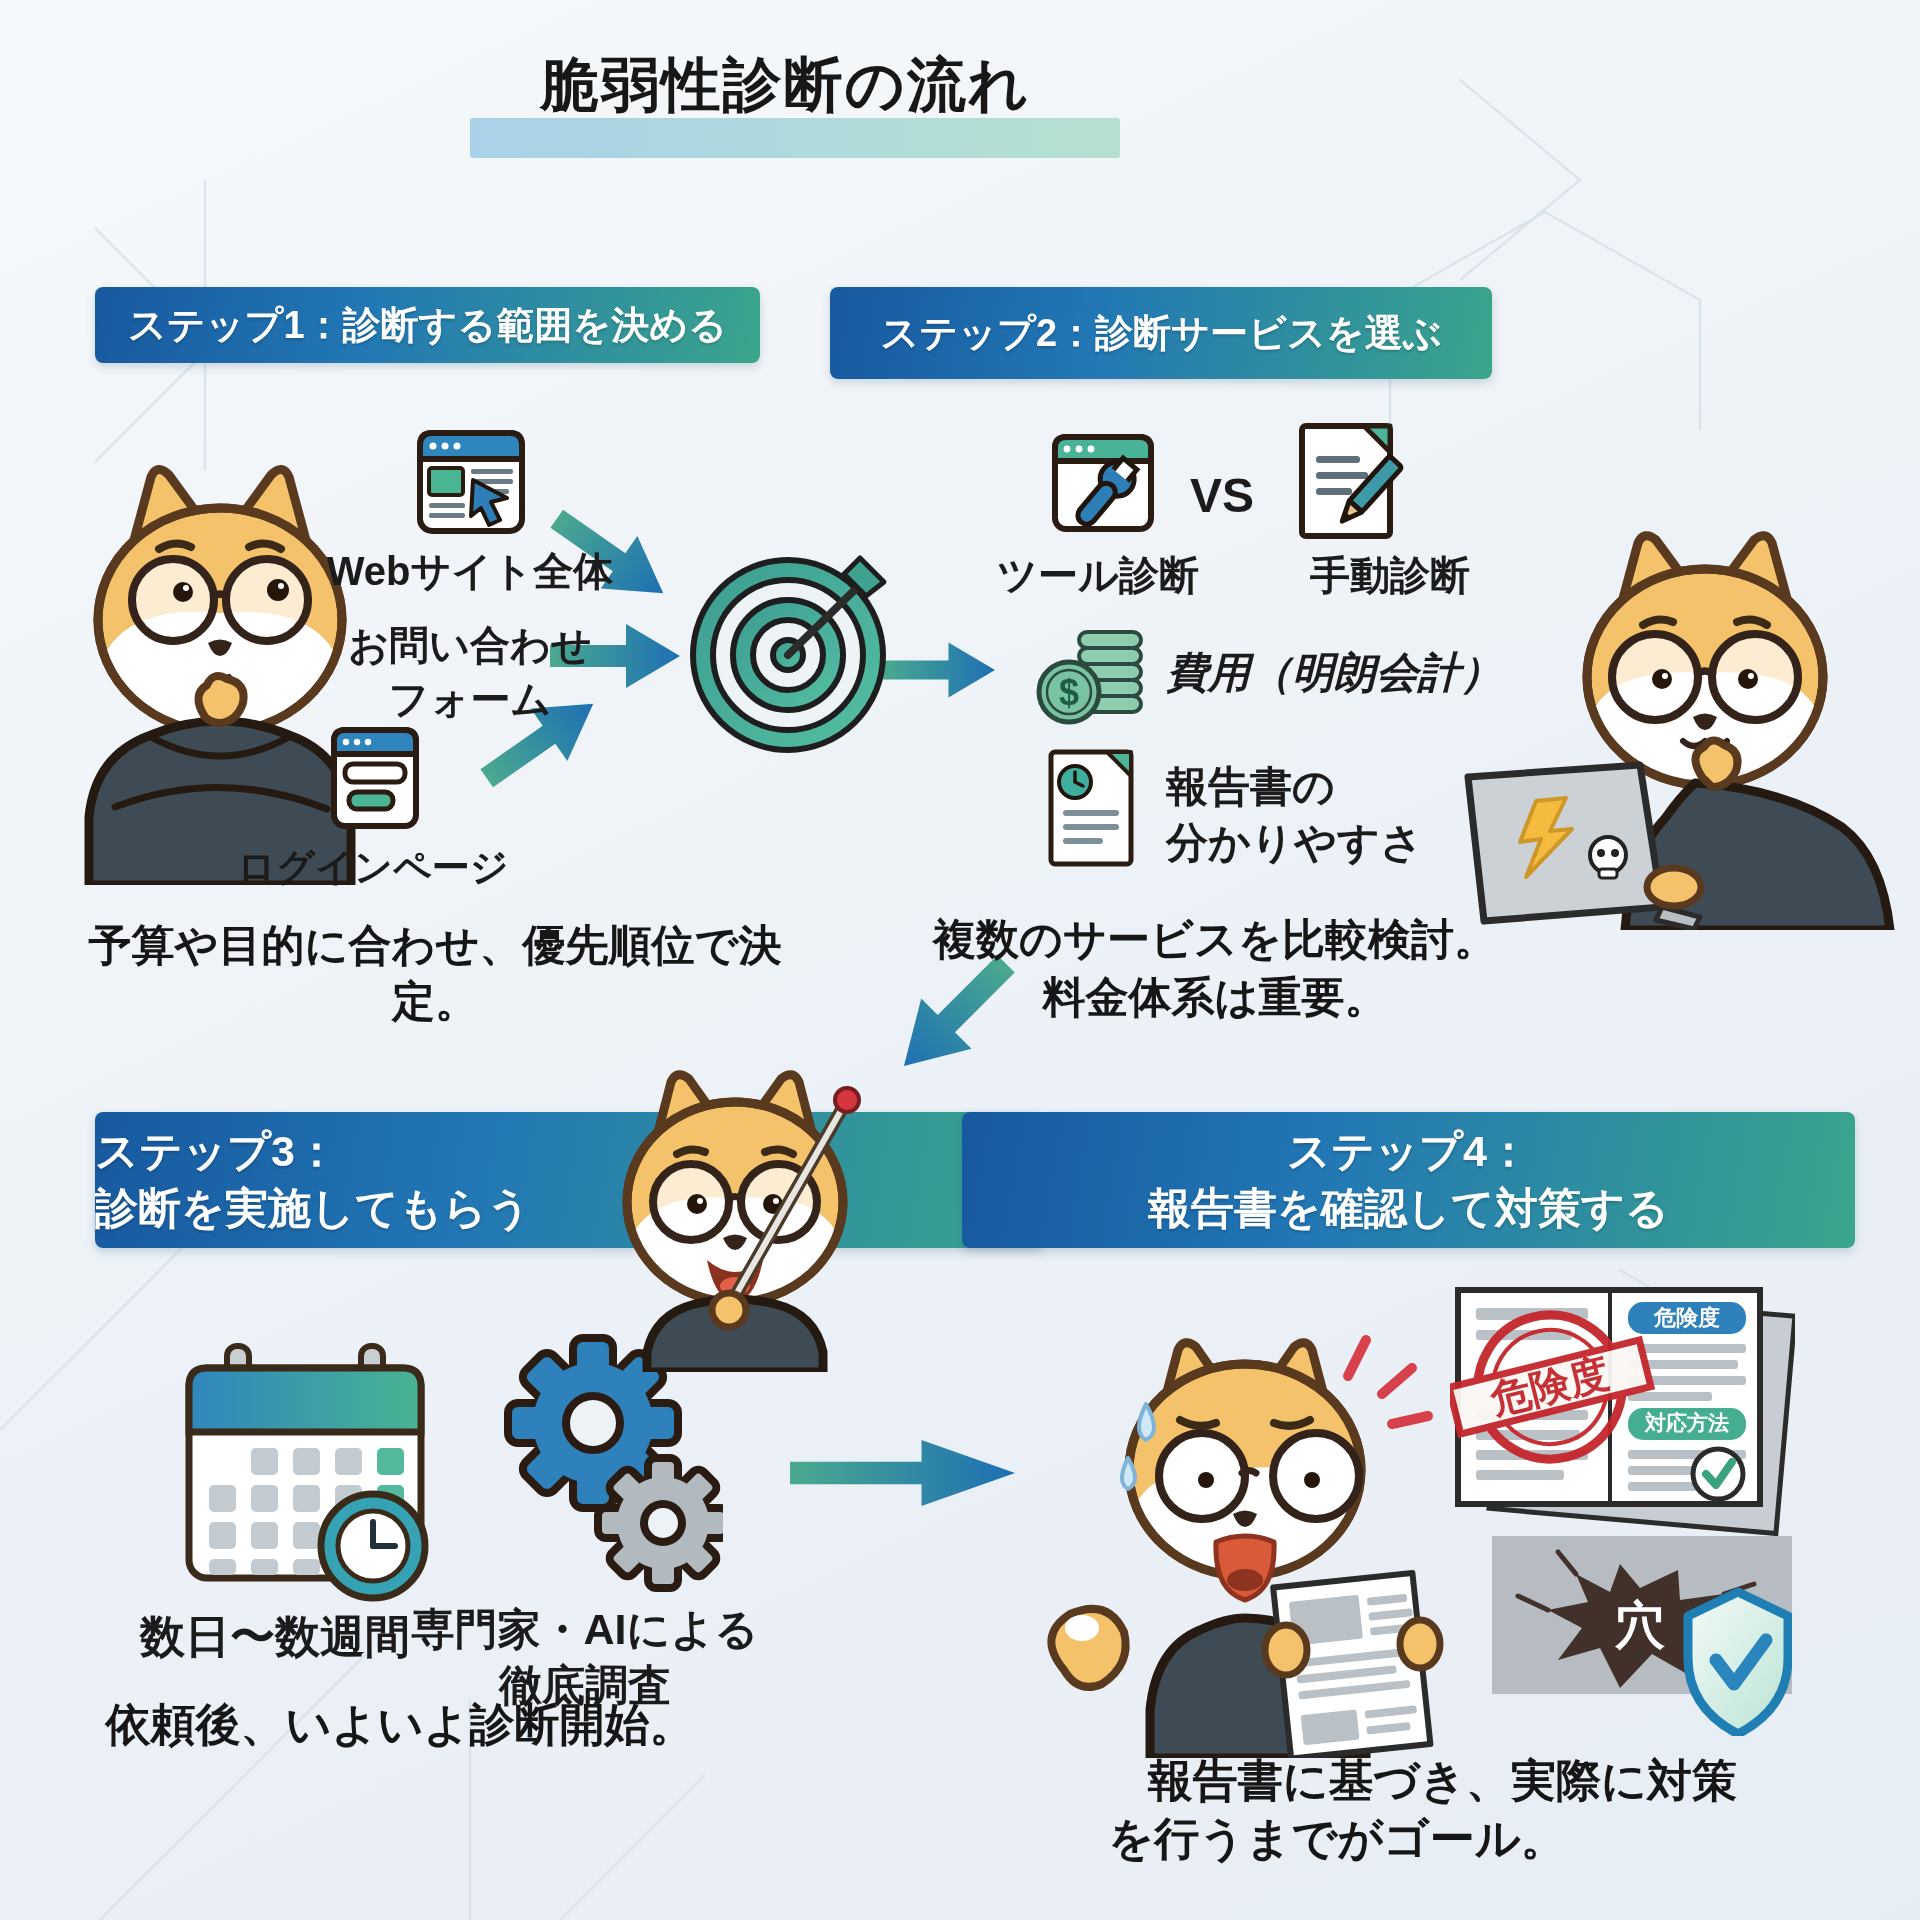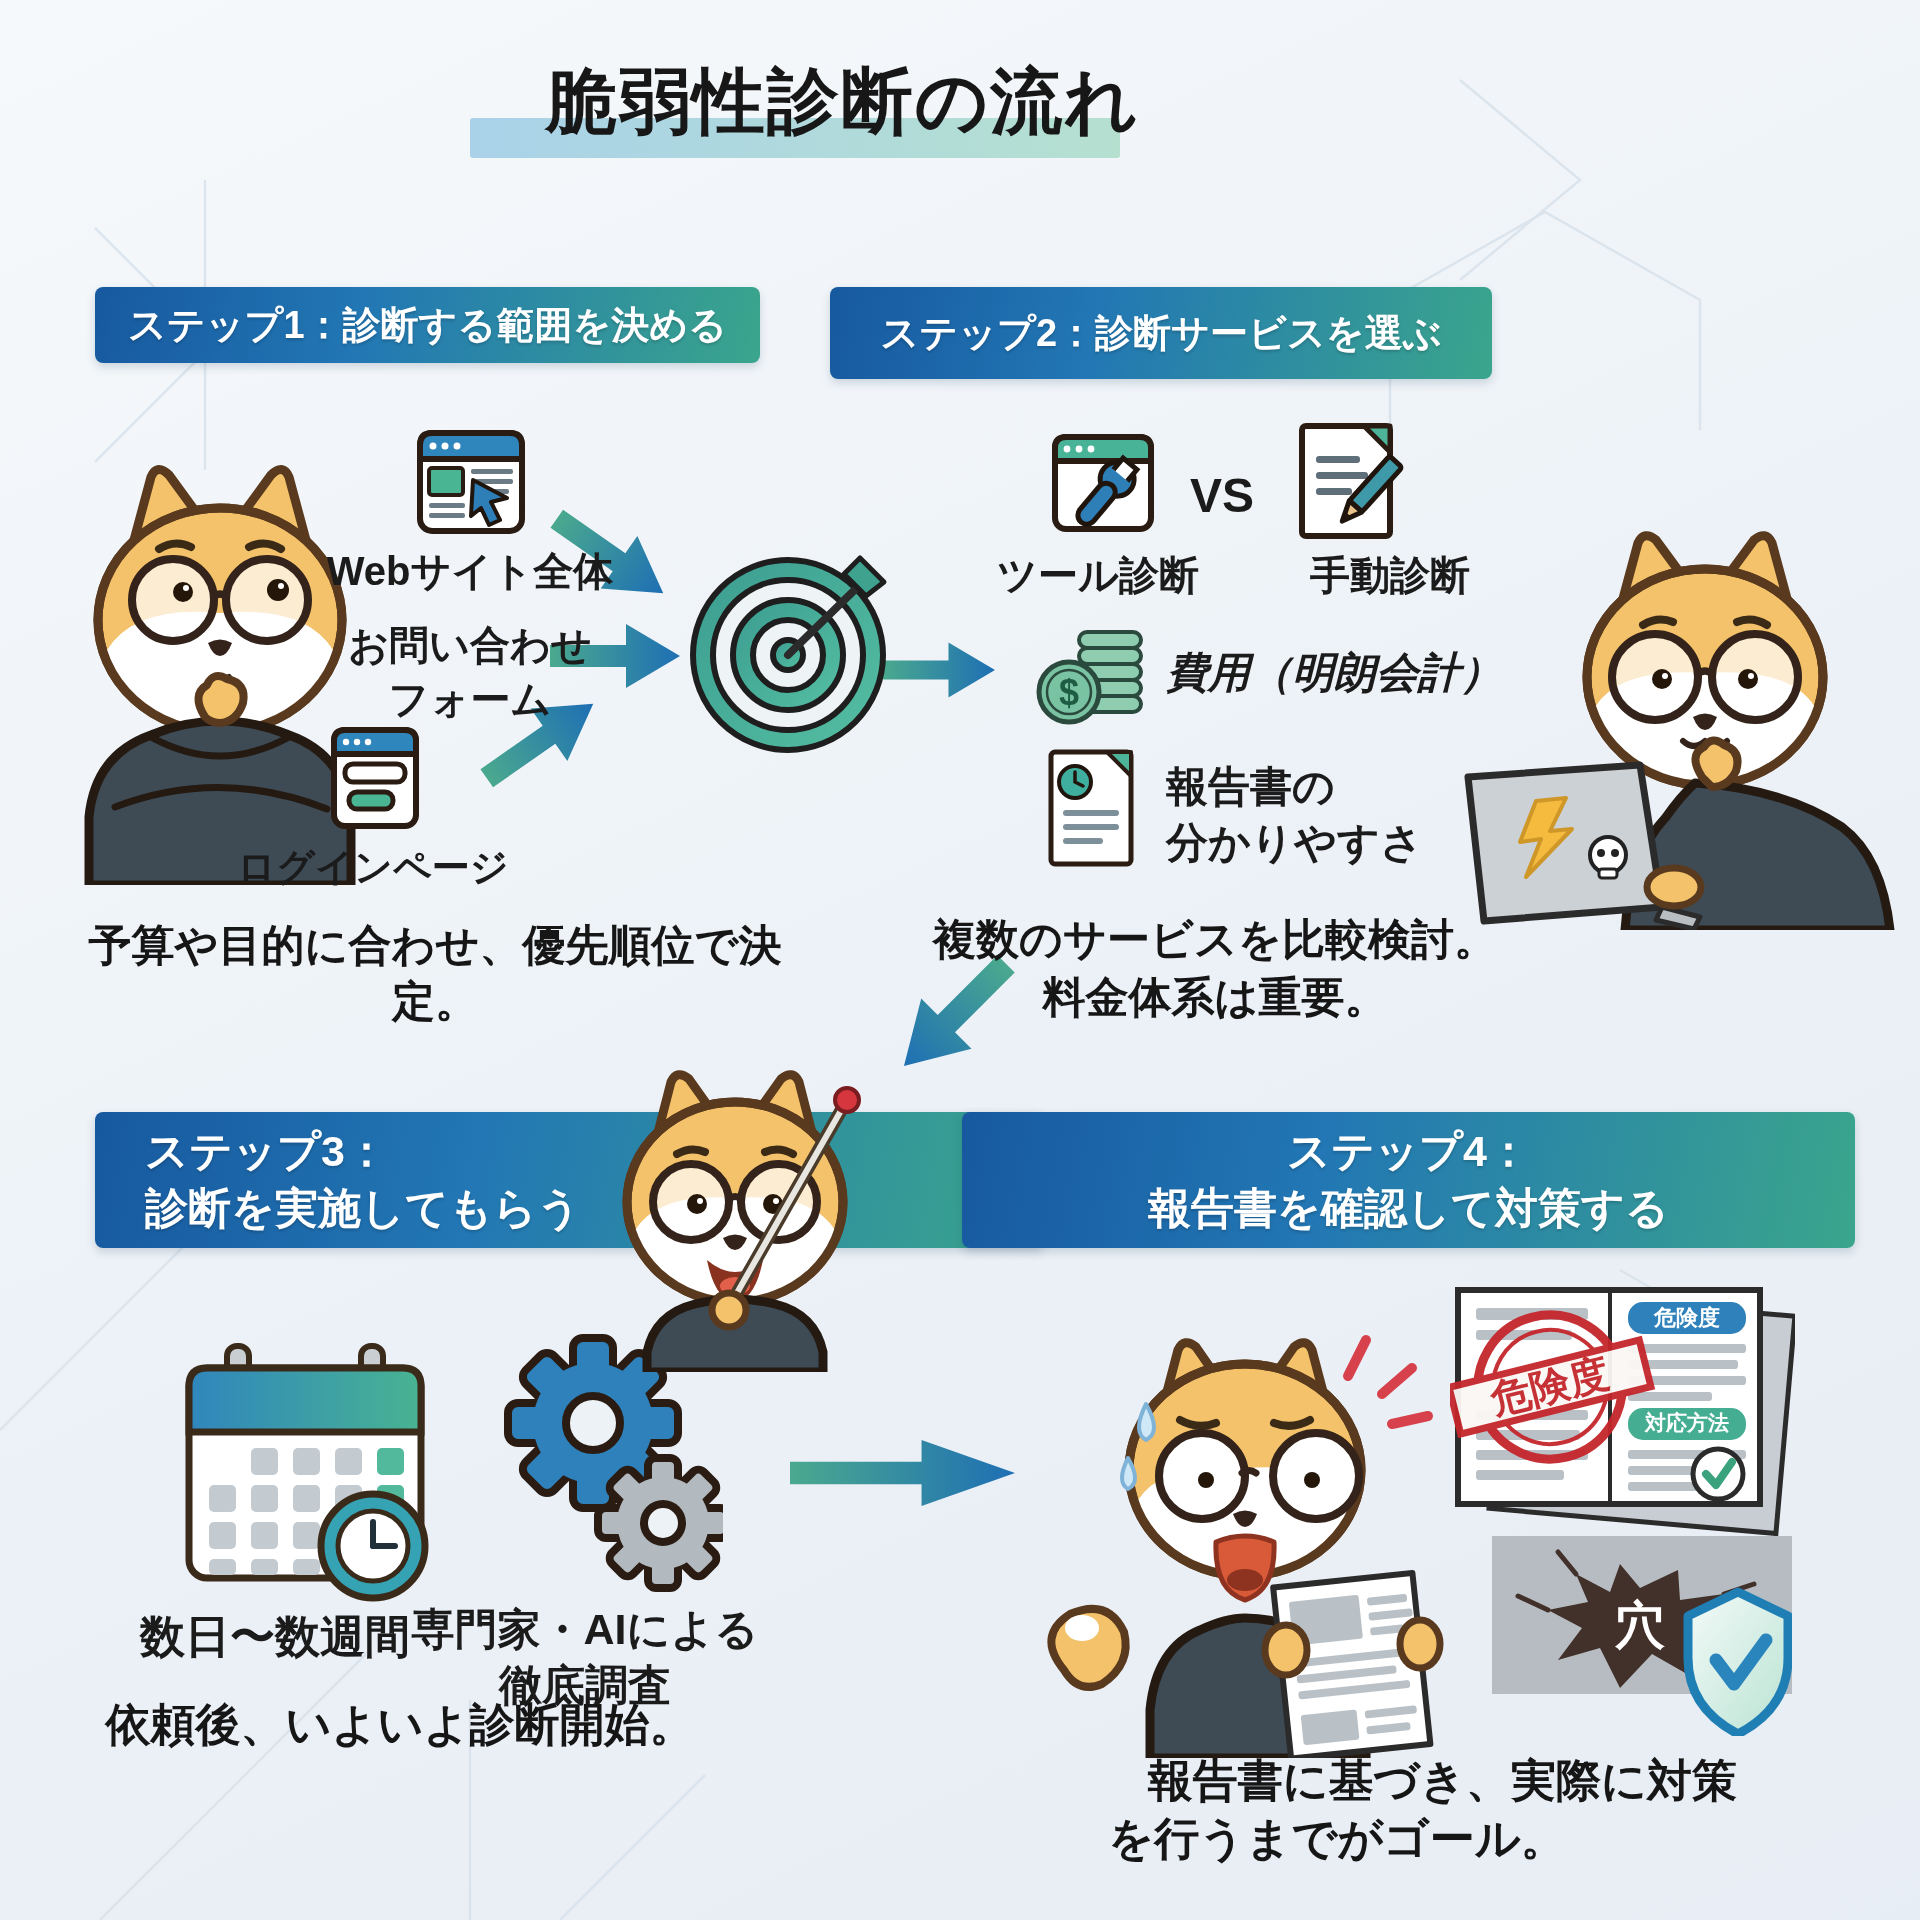--- a/index.html
+++ b/index.html
@@ -3,22 +3,22 @@
 <meta charset="utf-8">
 <style>
   html,body{margin:0;padding:0;}
   .stage{
     position:relative;width:1920px;height:1920px;overflow:hidden;
     background:linear-gradient(155deg,#f6f9fb 0%,#ecf1f7 55%,#e7edf4 100%);
     font-family:"Liberation Sans","DejaVu Sans",sans-serif;color:#1b1b1b;
   }
   .abs{position:absolute;}
   .title{
-    font-size:72px;font-weight:900;letter-spacing:2px;color:#171717;
-    text-align:right;line-height:1.15;z-index:3;margin-top:8px;
+    font-size:59px;font-weight:900;letter-spacing:2px;color:#171717;
+    text-align:center;line-height:1.15;z-index:3;
   }
   .title-hl{
     background:linear-gradient(90deg,#a9d2e9 0%,#b5e0d0 100%);
     z-index:2;border-radius:3px;
   }
   .banner{
     background:linear-gradient(100deg,#17599f 0%,#2277b4 40%,#3ba58c 100%);
     border-radius:8px;color:#ffffff;font-weight:800;
     display:flex;align-items:center;justify-content:center;
     box-shadow:0 4px 10px rgba(20,60,90,.18);
@@ -265,21 +265,21 @@
     </g>
   </svg>
 
   <div class="abs cap" style="left:915px;top:912px;width:600px;font-size:43px;">複数のサービスを比較検討。</div>
   <div class="abs cap" style="left:915px;top:970px;width:600px;font-size:43px;">料金体系は重要。</div>
 
   <svg class="abs" style="left:880px;top:975px;width:150px;height:80px;transform:rotate(135deg);z-index:4" viewBox="0 0 130 72">
     <path d="M0 25 H76 V4 L130 36 L76 68 V47 H0 Z" fill="url(#arrowG)"></path>
   </svg>
 
-  <div class="abs banner two left" style="left:95px;top:1112px;width:949px;height:136px;font-size:43px;padding-left:50px;box-sizing:border-box;">
+  <div class="abs banner two left" style="left:95px;top:1112px;width:949px;height:136px;font-size:43px;box-sizing:border-box;">
     <div>ステップ3：</div>
     <div>診断を実施してもらう</div>
   </div>
   <div class="abs banner two" style="left:962px;top:1112px;width:893px;height:136px;font-size:43px;">
     <div>ステップ4：</div>
     <div>報告書を確認して対策する</div>
   </div>
 
   <svg class="abs" style="left:555px;top:1052px;width:345px;height:320px;z-index:6" viewBox="0 0 345 320">
     <g stroke-linejoin="round" stroke-linecap="round">

